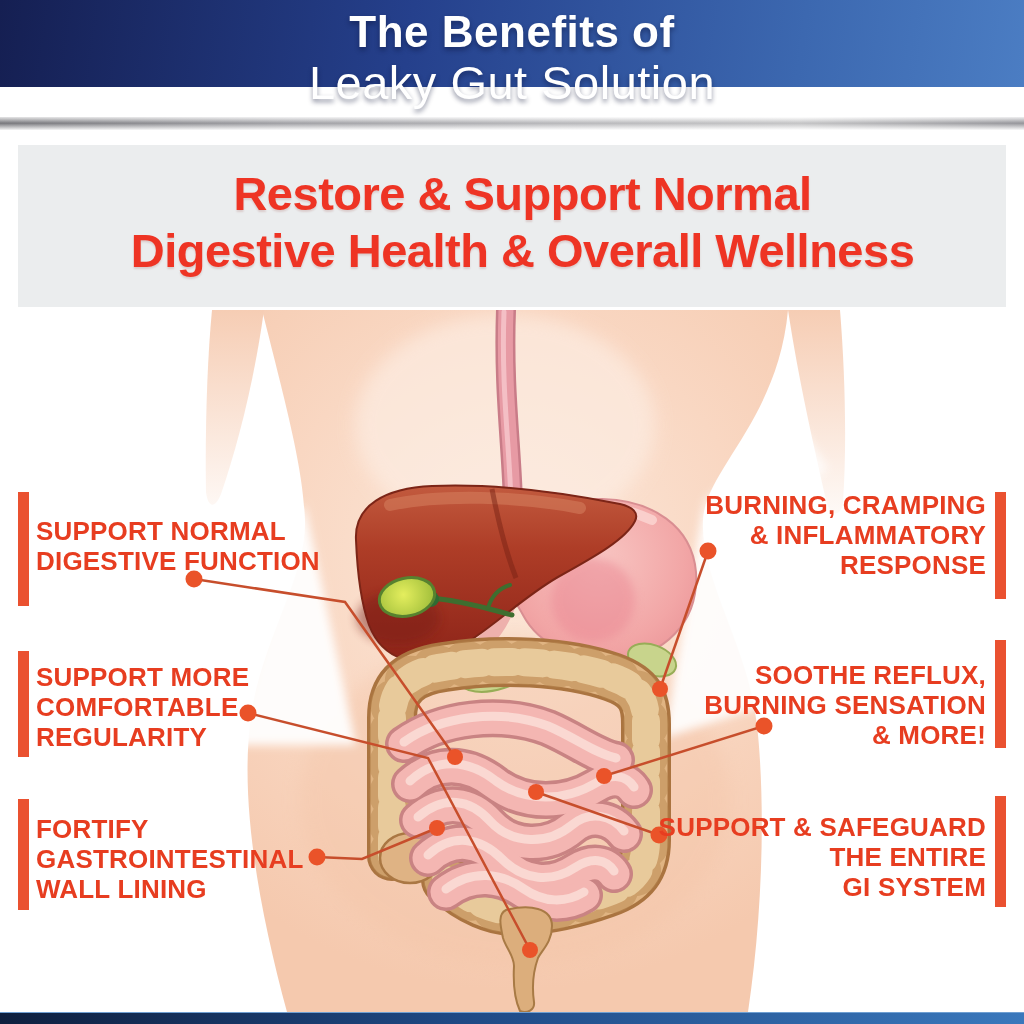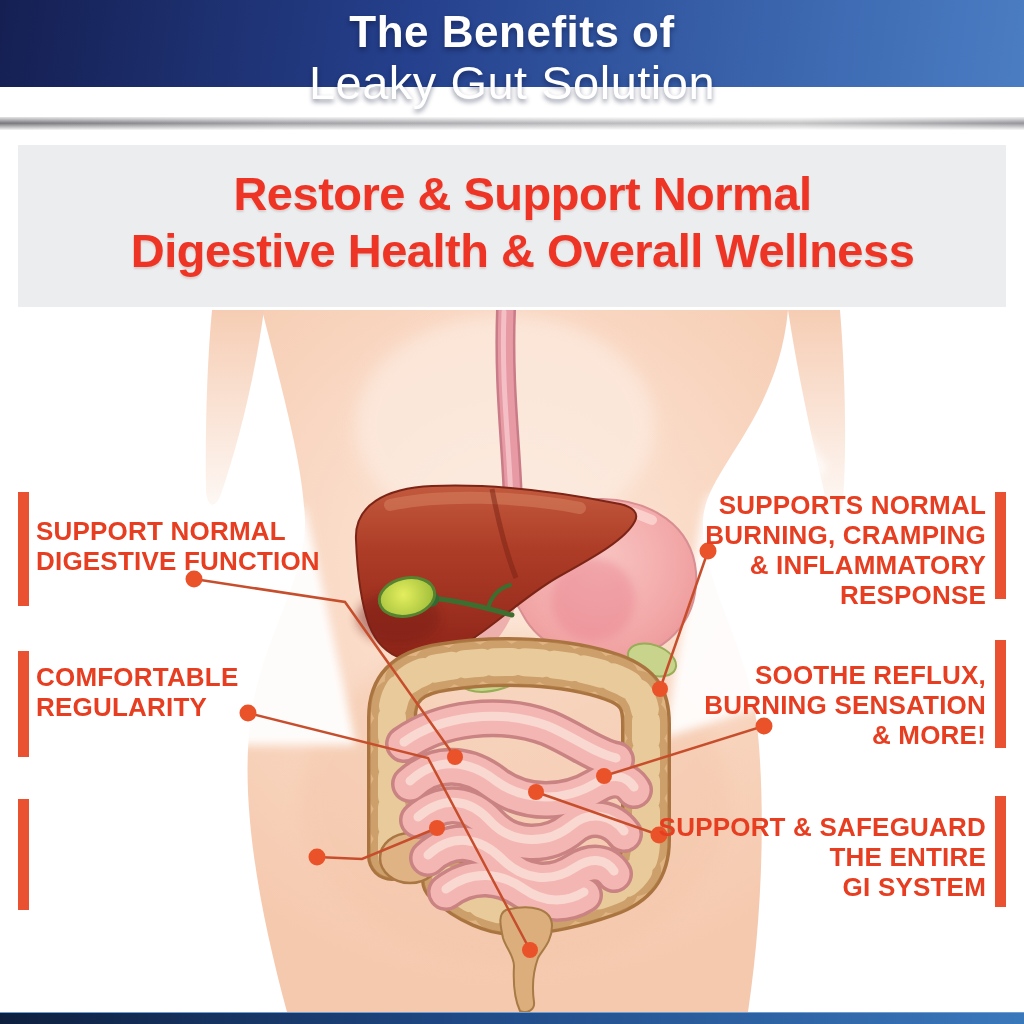--- a/index.html
+++ b/index.html
@@ -201,25 +201,30 @@
   <div class="bar l" id="bar-l3"></div>
   <div class="bar r" id="bar-r1"></div>
   <div class="bar r" id="bar-r2"></div>
   <div class="bar r" id="bar-r3"></div>
 
   <div class="benefit" id="ben-l1">
     <div>SUPPORT NORMAL</div>
     <div>DIGESTIVE FUNCTION</div>
   </div>
   <div class="benefit" id="ben-l2">
+    <div>SUPPORT MORE</div>
     <div>COMFORTABLE</div>
     <div>REGULARITY</div>
   </div>
+  <div class="benefit" id="ben-l3">
+    <div>FORTIFY</div>
+    <div>GASTROINTESTINAL</div>
+    <div>WALL LINING</div>
+  </div>
   <div class="benefit right" id="ben-r1">
-    <div>SUPPORTS NORMAL</div>
     <div>BURNING, CRAMPING</div>
     <div>&amp; INFLAMMATORY</div>
     <div>RESPONSE</div>
   </div>
   <div class="benefit right" id="ben-r2">
     <div>SOOTHE REFLUX,</div>
     <div>BURNING SENSATION</div>
     <div>&amp; MORE!</div>
   </div>
   <div class="benefit right" id="ben-r3">

